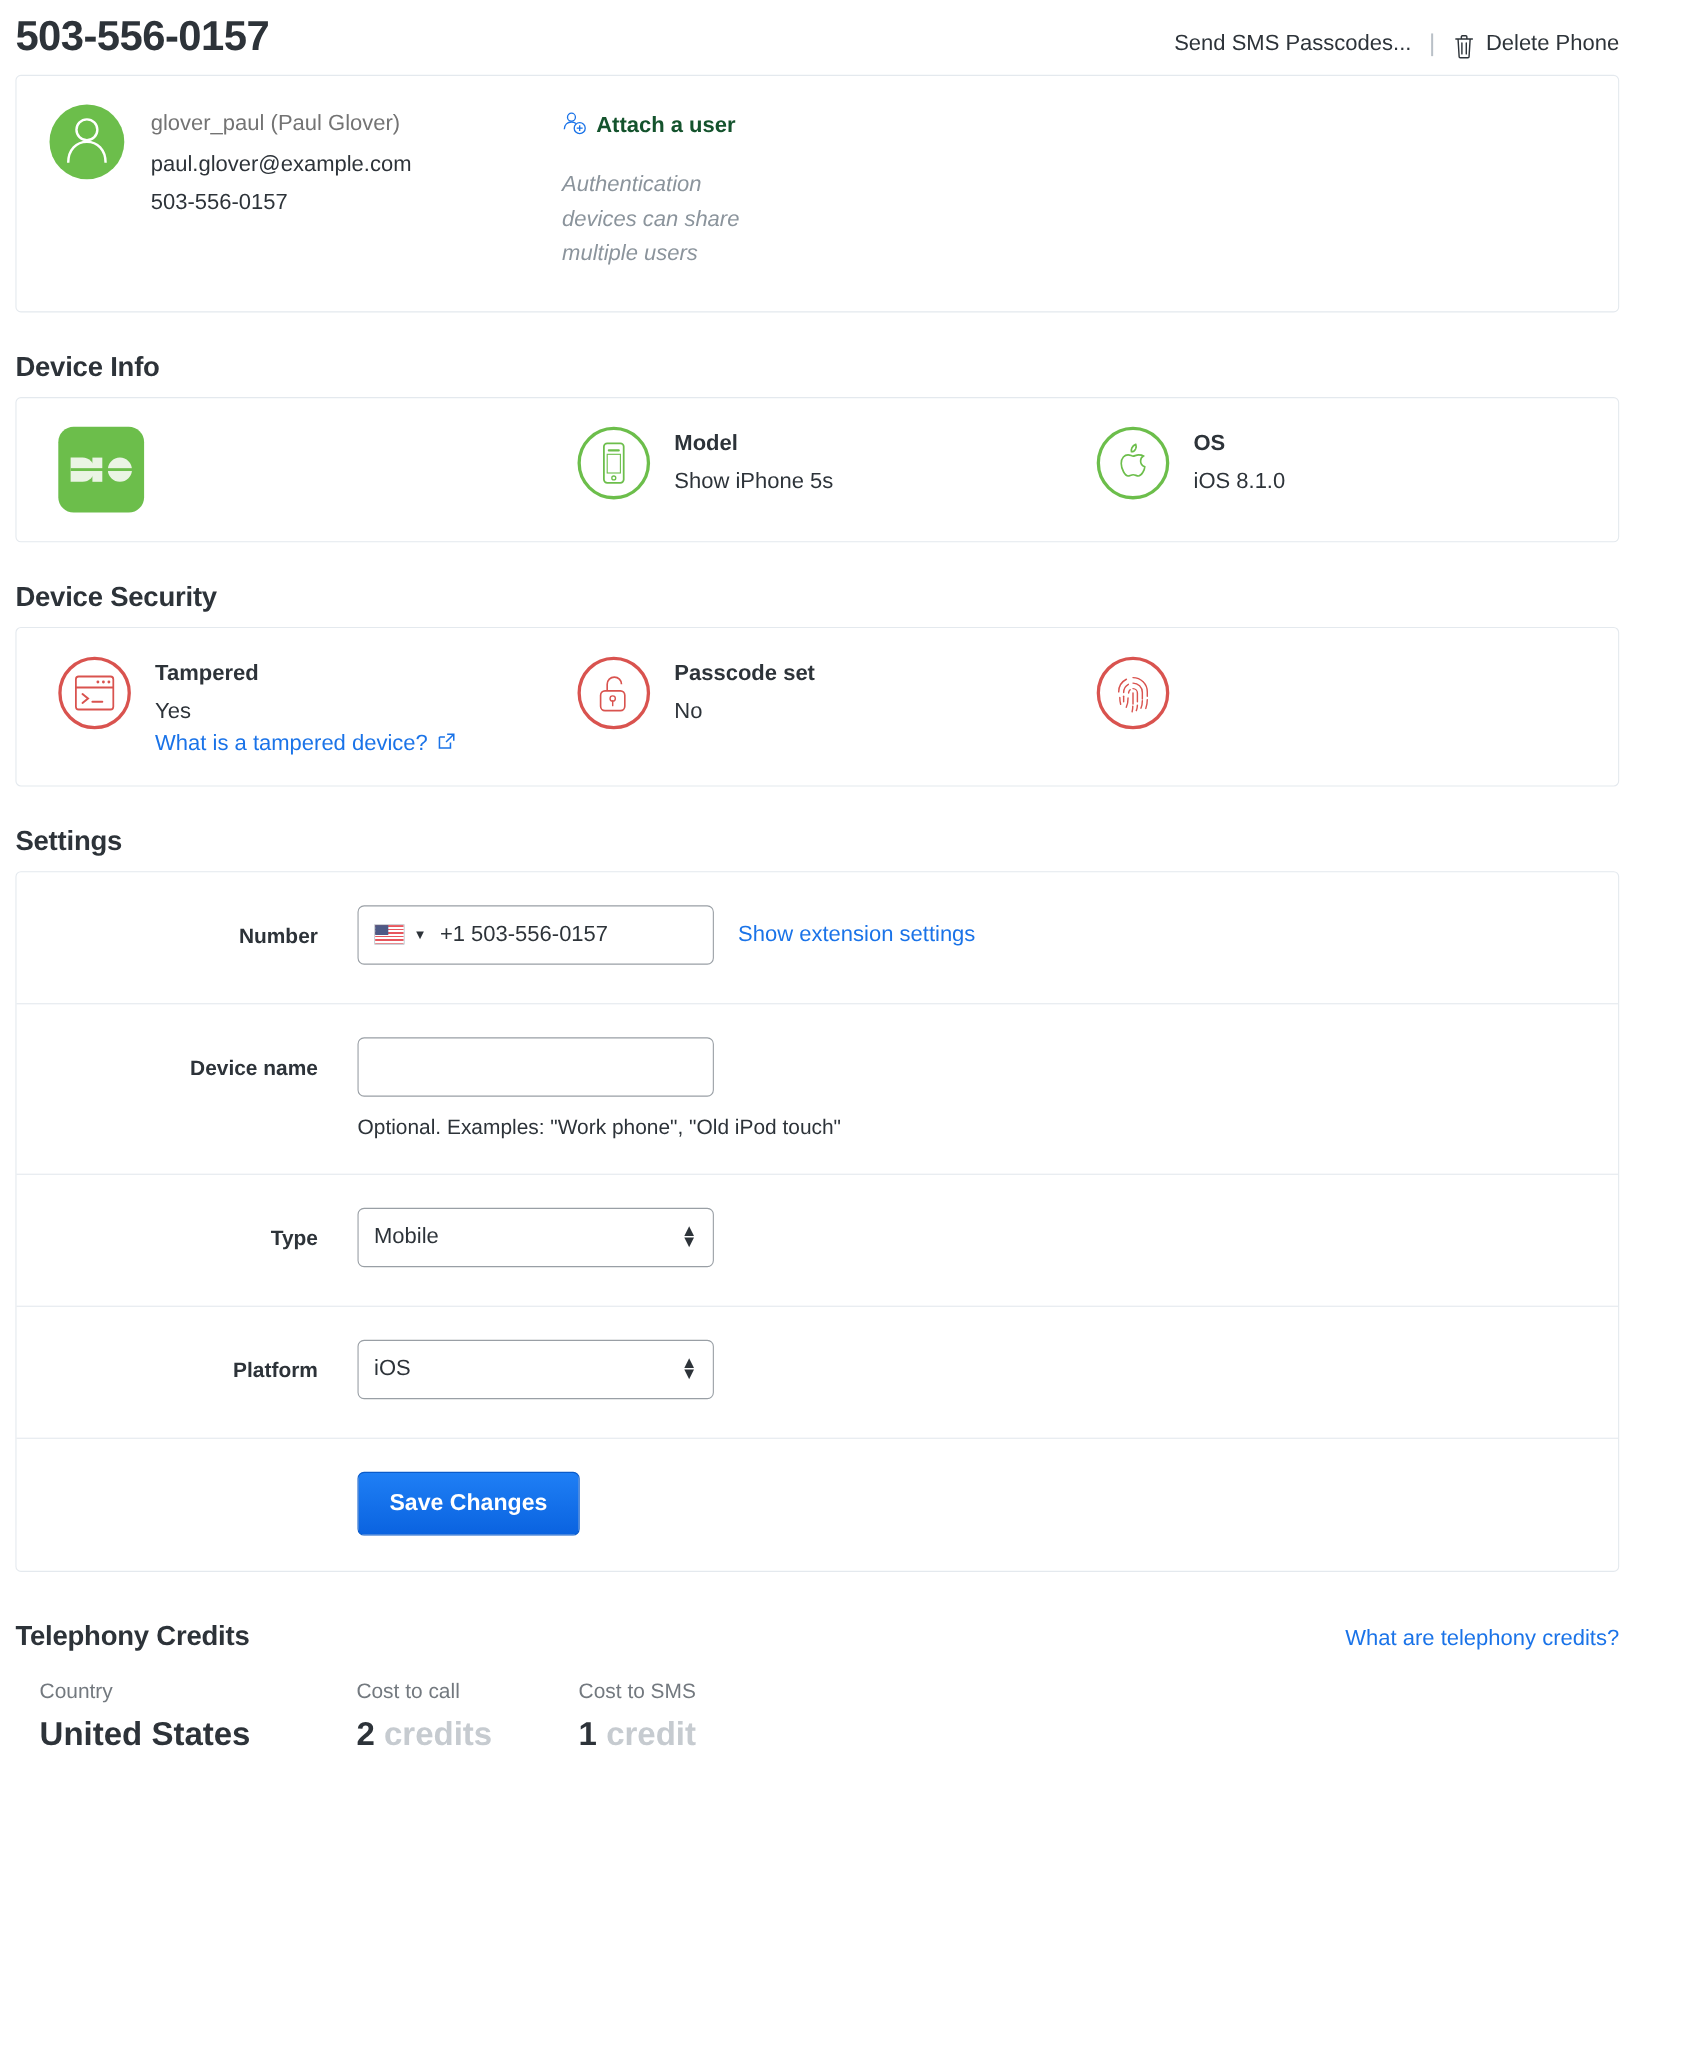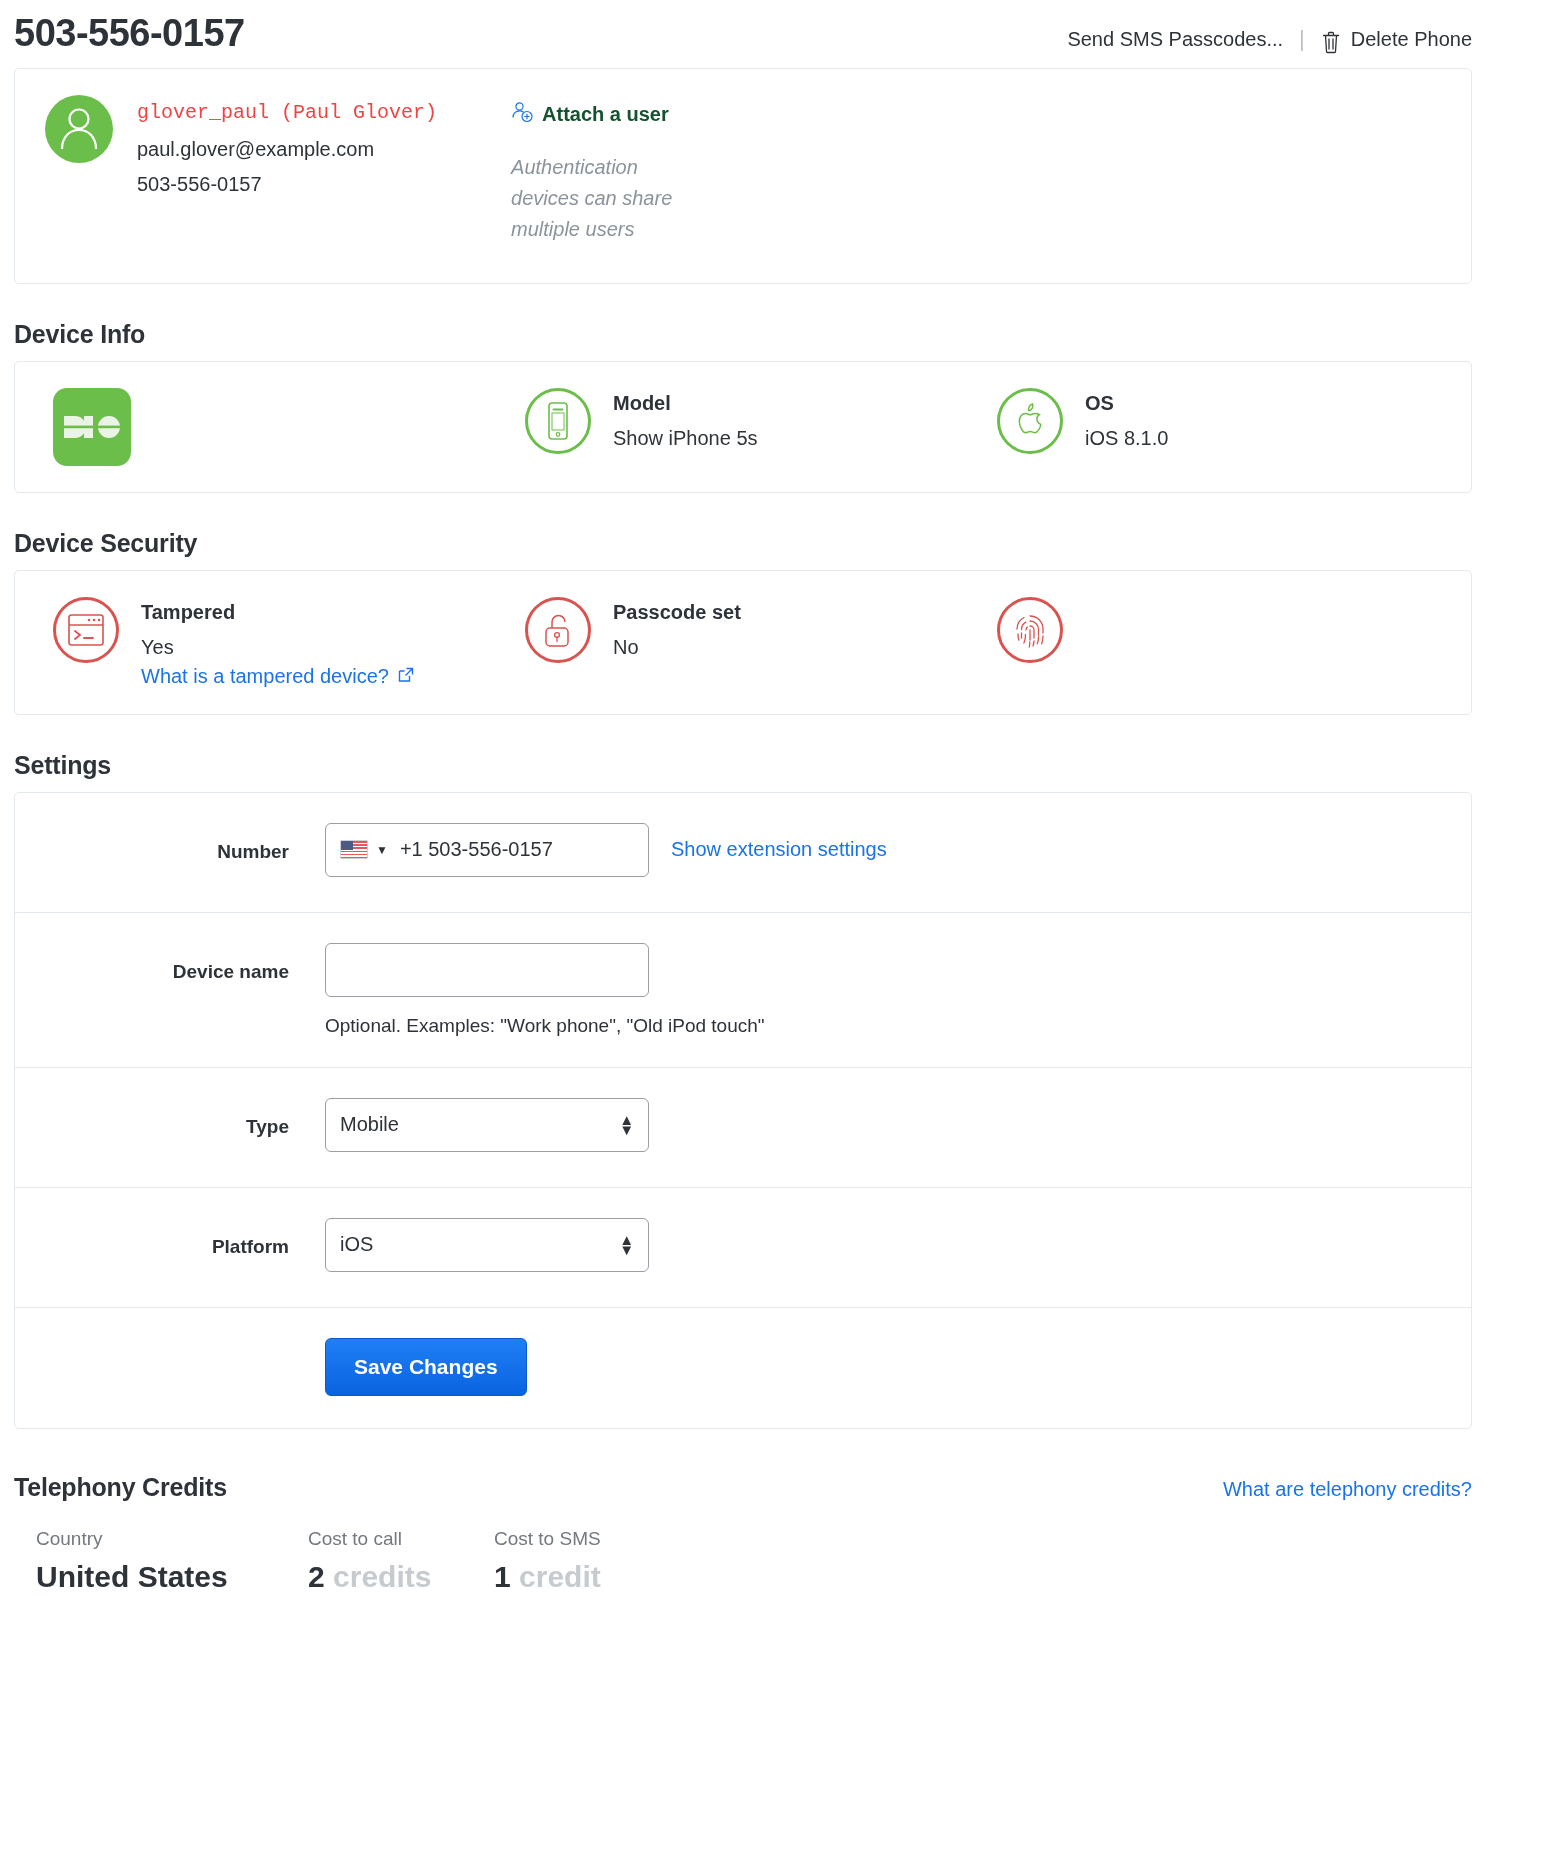--- a/index.html
+++ b/index.html
@@ -42,21 +42,21 @@
   }
 
   
   .user-card { display: flex; padding: 26px 30px 34px 30px; min-height: 216px; }
   .avatar {
     width: 68px; height: 68px; border-radius: 50%;
     background: #6cbe4b; flex: 0 0 68px; margin-right: 24px;
     display: flex; align-items: center; justify-content: center;
   }
   .user-info { min-width: 300px; padding-top: 6px; }
-  .user-link { color: #ef4444; font-size: 20px; text-decoration: none; display: block; margin-bottom: 14px; font-family: Liberation Mono, monospace; }
+  .user-link { color: #737373; font-size: 20px; text-decoration: none; display: block; margin-bottom: 14px; }
   .user-line { font-size: 20px; color: #2d3339; margin-bottom: 12px; }
   .attach-col { padding-top: 6px; margin-left: 74px; }
   .attach-link {
     color: #14532d; font-size: 20px; font-weight: bold; text-decoration: none;
     display: inline-flex; align-items: center; gap: 9px;
   }
   .attach-note {
     font-style: italic; color: #8b949c; font-size: 20px;
     margin-top: 24px; line-height: 1.55; max-width: 200px;
   }
@@ -125,21 +125,21 @@
   .btn-primary {
     background: linear-gradient(to bottom, #1f7ff5 0%, #0a63e0 100%);
     border: 1px solid #0a5bc9; border-radius: 6px; color: #fff;
     font-size: 21px; font-weight: bold; padding: 16px 28px;
     font-family: "Liberation Sans", sans-serif; cursor: pointer;
   }
 
   
   .tele-header { display: flex; align-items: baseline; justify-content: space-between; margin: 44px 0 10px 0; }
   .tele-link { color: #1a73e8; font-size: 20px; text-decoration: none; }
-  .tele-table { display: flex; padding-left: 22px; margin-top: 26px; }
+  .tele-table { display: flex; padding-left: 22px; margin-top: 26px; gap: 16px; }
   .tele-col { margin-right: 0; }
   .tele-col.country { width: 272px; }
   .tele-col.call { width: 186px; }
   .tele-head { font-size: 19px; color: #73797f; margin-bottom: 10px; }
   .tele-val { font-size: 30px; font-weight: bold; color: #2d3339; }
   .tele-unit { color: #c6cbd0; font-weight: bold; }
 </style>
 </head>
 <body>
 

